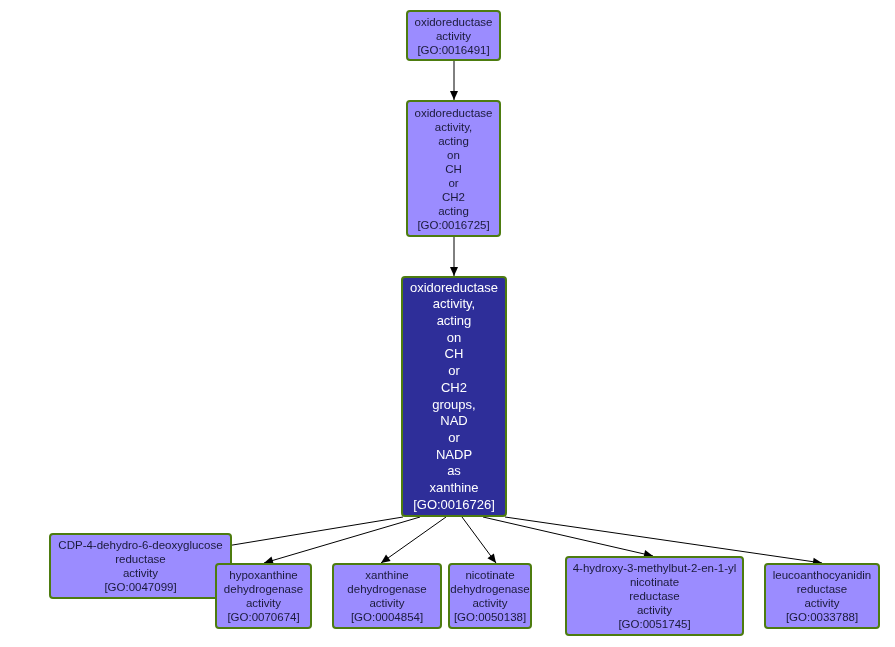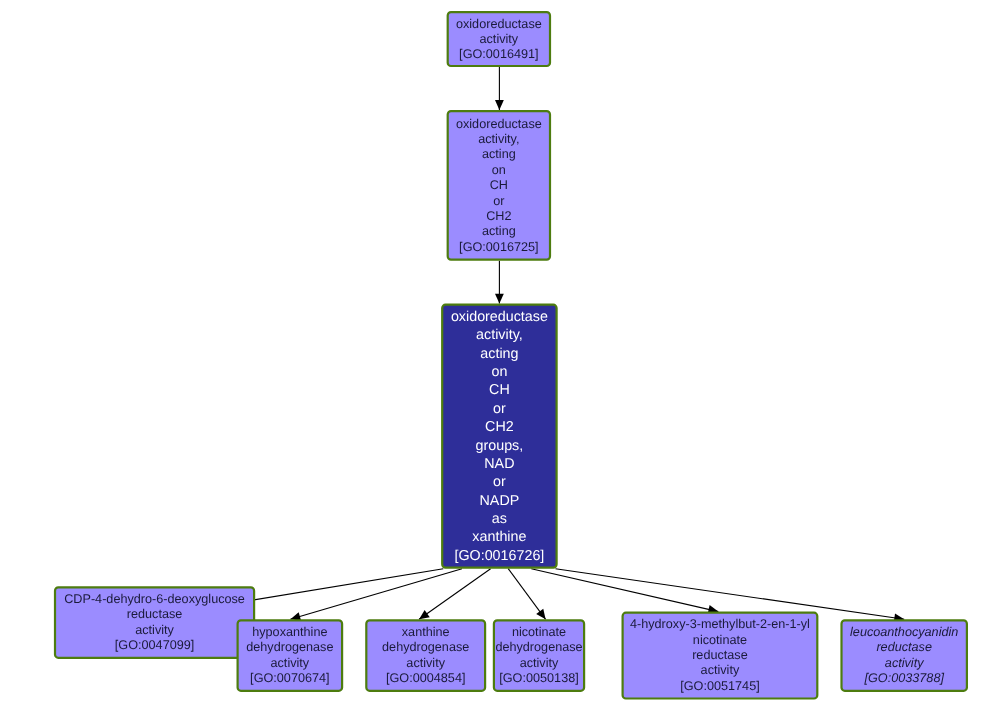--- a/index.html
+++ b/index.html
@@ -95,19 +95,19 @@
       <span>activity</span>
       <span>[GO:0050138]</span>
     </div>
     <div class="node" style="left: 565px; top: 556px; width: 179px; height: 80px;">
       <span>4-hydroxy-3-methylbut-2-en-1-yl</span>
       <span>nicotinate</span>
       <span>reductase</span>
       <span>activity</span>
       <span>[GO:0051745]</span>
     </div>
-    <div class="node" style="left: 764px; top: 563px; width: 116px; height: 66px; font-style: italic;">
+    <div class="node" style="left: 764px; top: 563px; width: 116px; height: 66px;">
       <span>leucoanthocyanidin</span>
       <span>reductase</span>
       <span>activity</span>
       <span>[GO:0033788]</span>
     </div>
   </div>
 
 </body></html>

